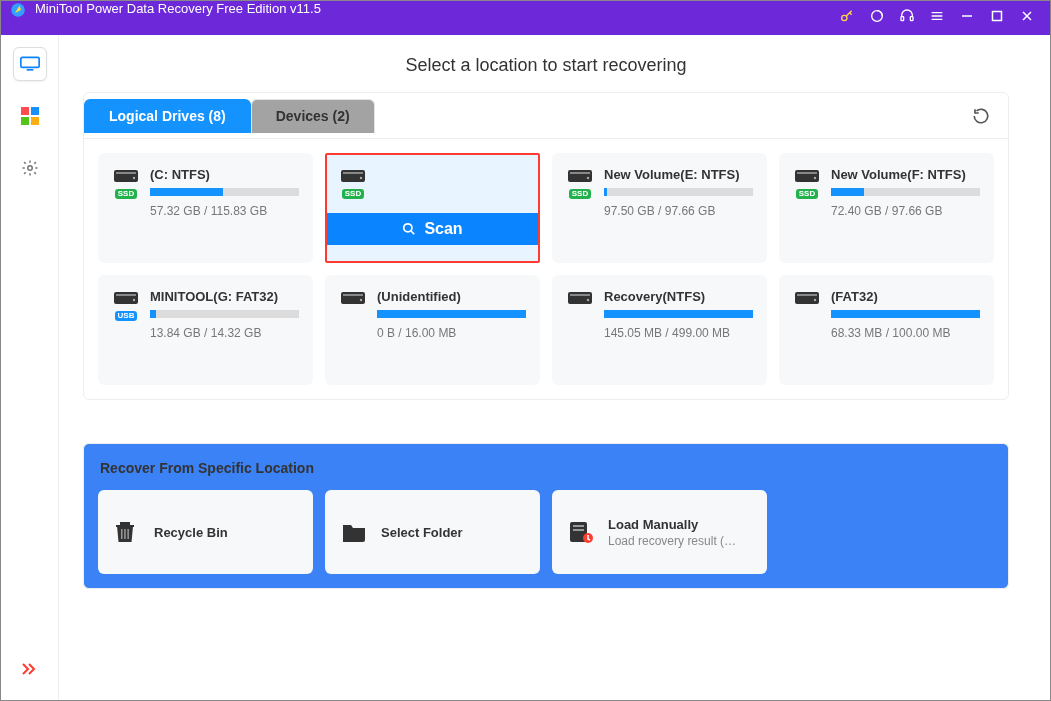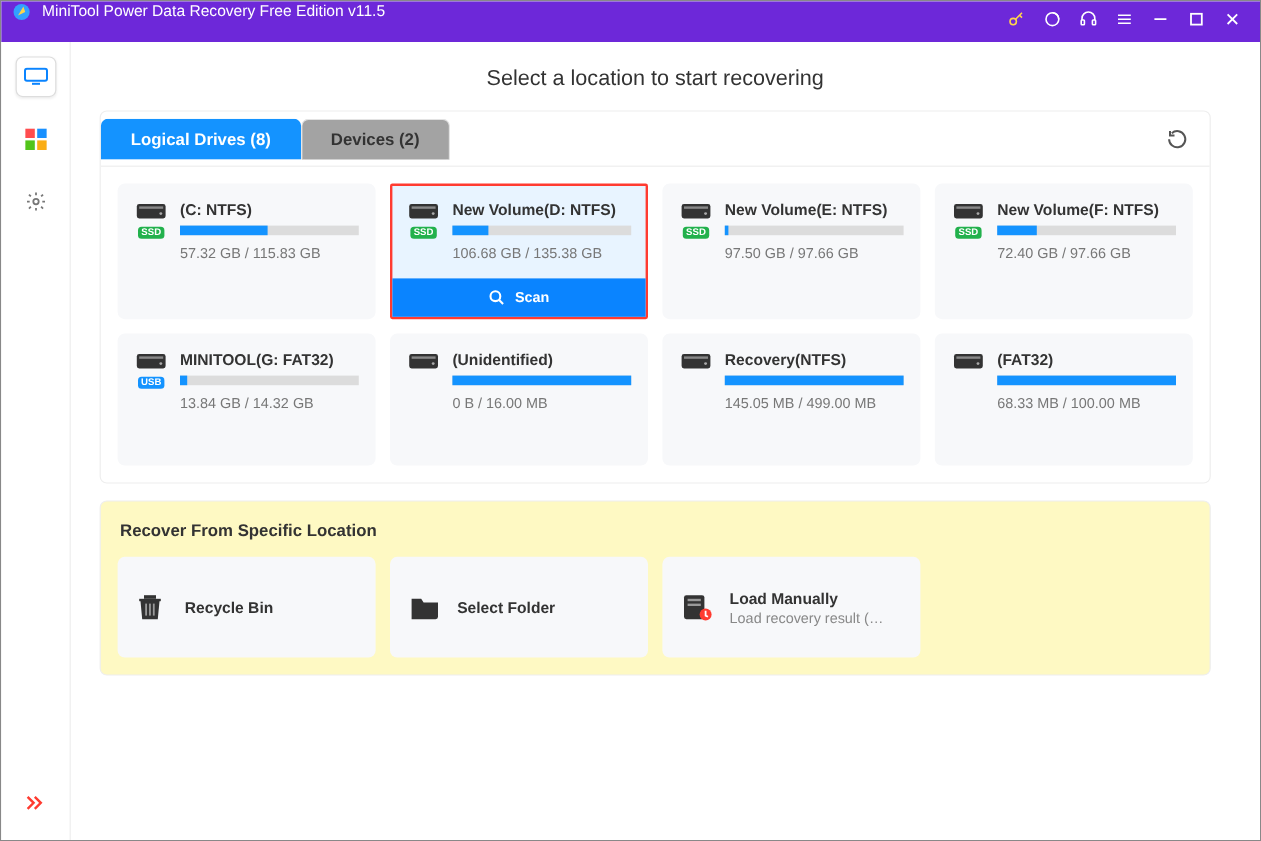--- a/index.html
+++ b/index.html
@@ -27,23 +27,23 @@
 .card.selected { background: #e8f4ff; border: 2px solid #ff3b30; border-radius: 2px; padding: 12px 12px 0 12px; }
 .cardrow { display: flex; align-items: flex-start; gap: 10px; }
 .dicon { width: 28px; display: flex; flex-direction: column; align-items: center; gap: 2px; color: #333; }
 .dicon .badge { font-size: 8px; font-weight: 700; color: #fff; background: #22b14c; border-radius: 3px; padding: 1px 3px; line-height: 1; }
 .dicon .badge.usb { background: #1493ff; }
 .dinfo { flex: 1; min-width: 0; }
 .dname { font-size: 13px; font-weight: 700; color: #333; margin-bottom: 6px; white-space: nowrap; overflow: hidden; text-overflow: ellipsis;}
 .pbar { height: 8px; background: #dcdcdc; width: 100%; position: relative; margin-bottom: 8px; }
 .pbar .fill { position: absolute; left:0; top:0; bottom:0; background: #1493ff; }
 .dsize { font-size: 12px; color: #777; }
-.scanbtn { margin: 14px -12px 0 -12px; height: 32px; background: #0a84ff; color: #fff; display:flex; align-items:center; justify-content:center; gap:8px; font-size: 12px; font-weight: 600; cursor:pointer; }
+.scanbtn { margin: 14px -12px 0 -12px; height: 32px; background: #0a84ff; color: #fff; display:flex; align-items:center; justify-content:center; gap:8px; font-size: 16px; font-weight: 600; cursor:pointer; }
 .sectiontitle { font-size: 14px; font-weight: 700; color: #333; margin: 2px 0 14px 2px; }
-.panel2 { background:#fef9c3; border:1px solid #eee; border-radius:6px; padding: 14px; }
+.panel2 { background:#3b82f6; border:1px solid #eee; border-radius:6px; padding: 14px; margin-top: 29px; }
 .loccard { background: #f7f8fa; border-radius: 6px; padding: 24px 16px; display:flex; align-items:center; gap:14px; cursor:pointer; min-height: 84px;}
 .loccard .licon { width: 26px; color: #333; }
 .loccard .llabel { font-size: 13px; font-weight: 700; color:#333; }
 .loccard .lsub { font-size: 12px; color:#888; margin-top:2px; white-space: nowrap; overflow:hidden; text-overflow:ellipsis; max-width: 130px;}
 svg { display: block; }
 </style>
 </head>
 <body>
 
 <div class="titlebar">
@@ -164,27 +164,20 @@
           <div class="card selected">
     <div class="cardrow">
       <div class="dicon">
                 <svg width="26" height="20" viewBox="0 0 26 20">
                   <rect x="1" y="3" width="24" height="12" rx="2" fill="#333"></rect>
                   <rect x="3" y="5" width="20" height="2" fill="#888"></rect>
                   <circle cx="21" cy="11" r="1.2" fill="#aaa"></circle>
                 </svg>
                 <span class="badge ">SSD</span>
               </div>
-      <div class="dinfo">
-        <div class="dname">New Volume(D: NTFS)</div>
-        <div class="pbar">
-                  <div class="fill" style="width:20%"></div>
-                </div>
-        <div class="dsize">106.68 GB / 135.38 GB</div>
-      </div>
     </div>
     <div class="scanbtn">
               <svg width="14" height="14" viewBox="0 0 24 24" fill="none" stroke="#fff" stroke-width="3">
                 <circle cx="10" cy="10" r="7"></circle>
                 <path d="M15 15l6 6"></path>
               </svg>
               <span>Scan</span>
             </div>
   </div>
           <div class="card">

